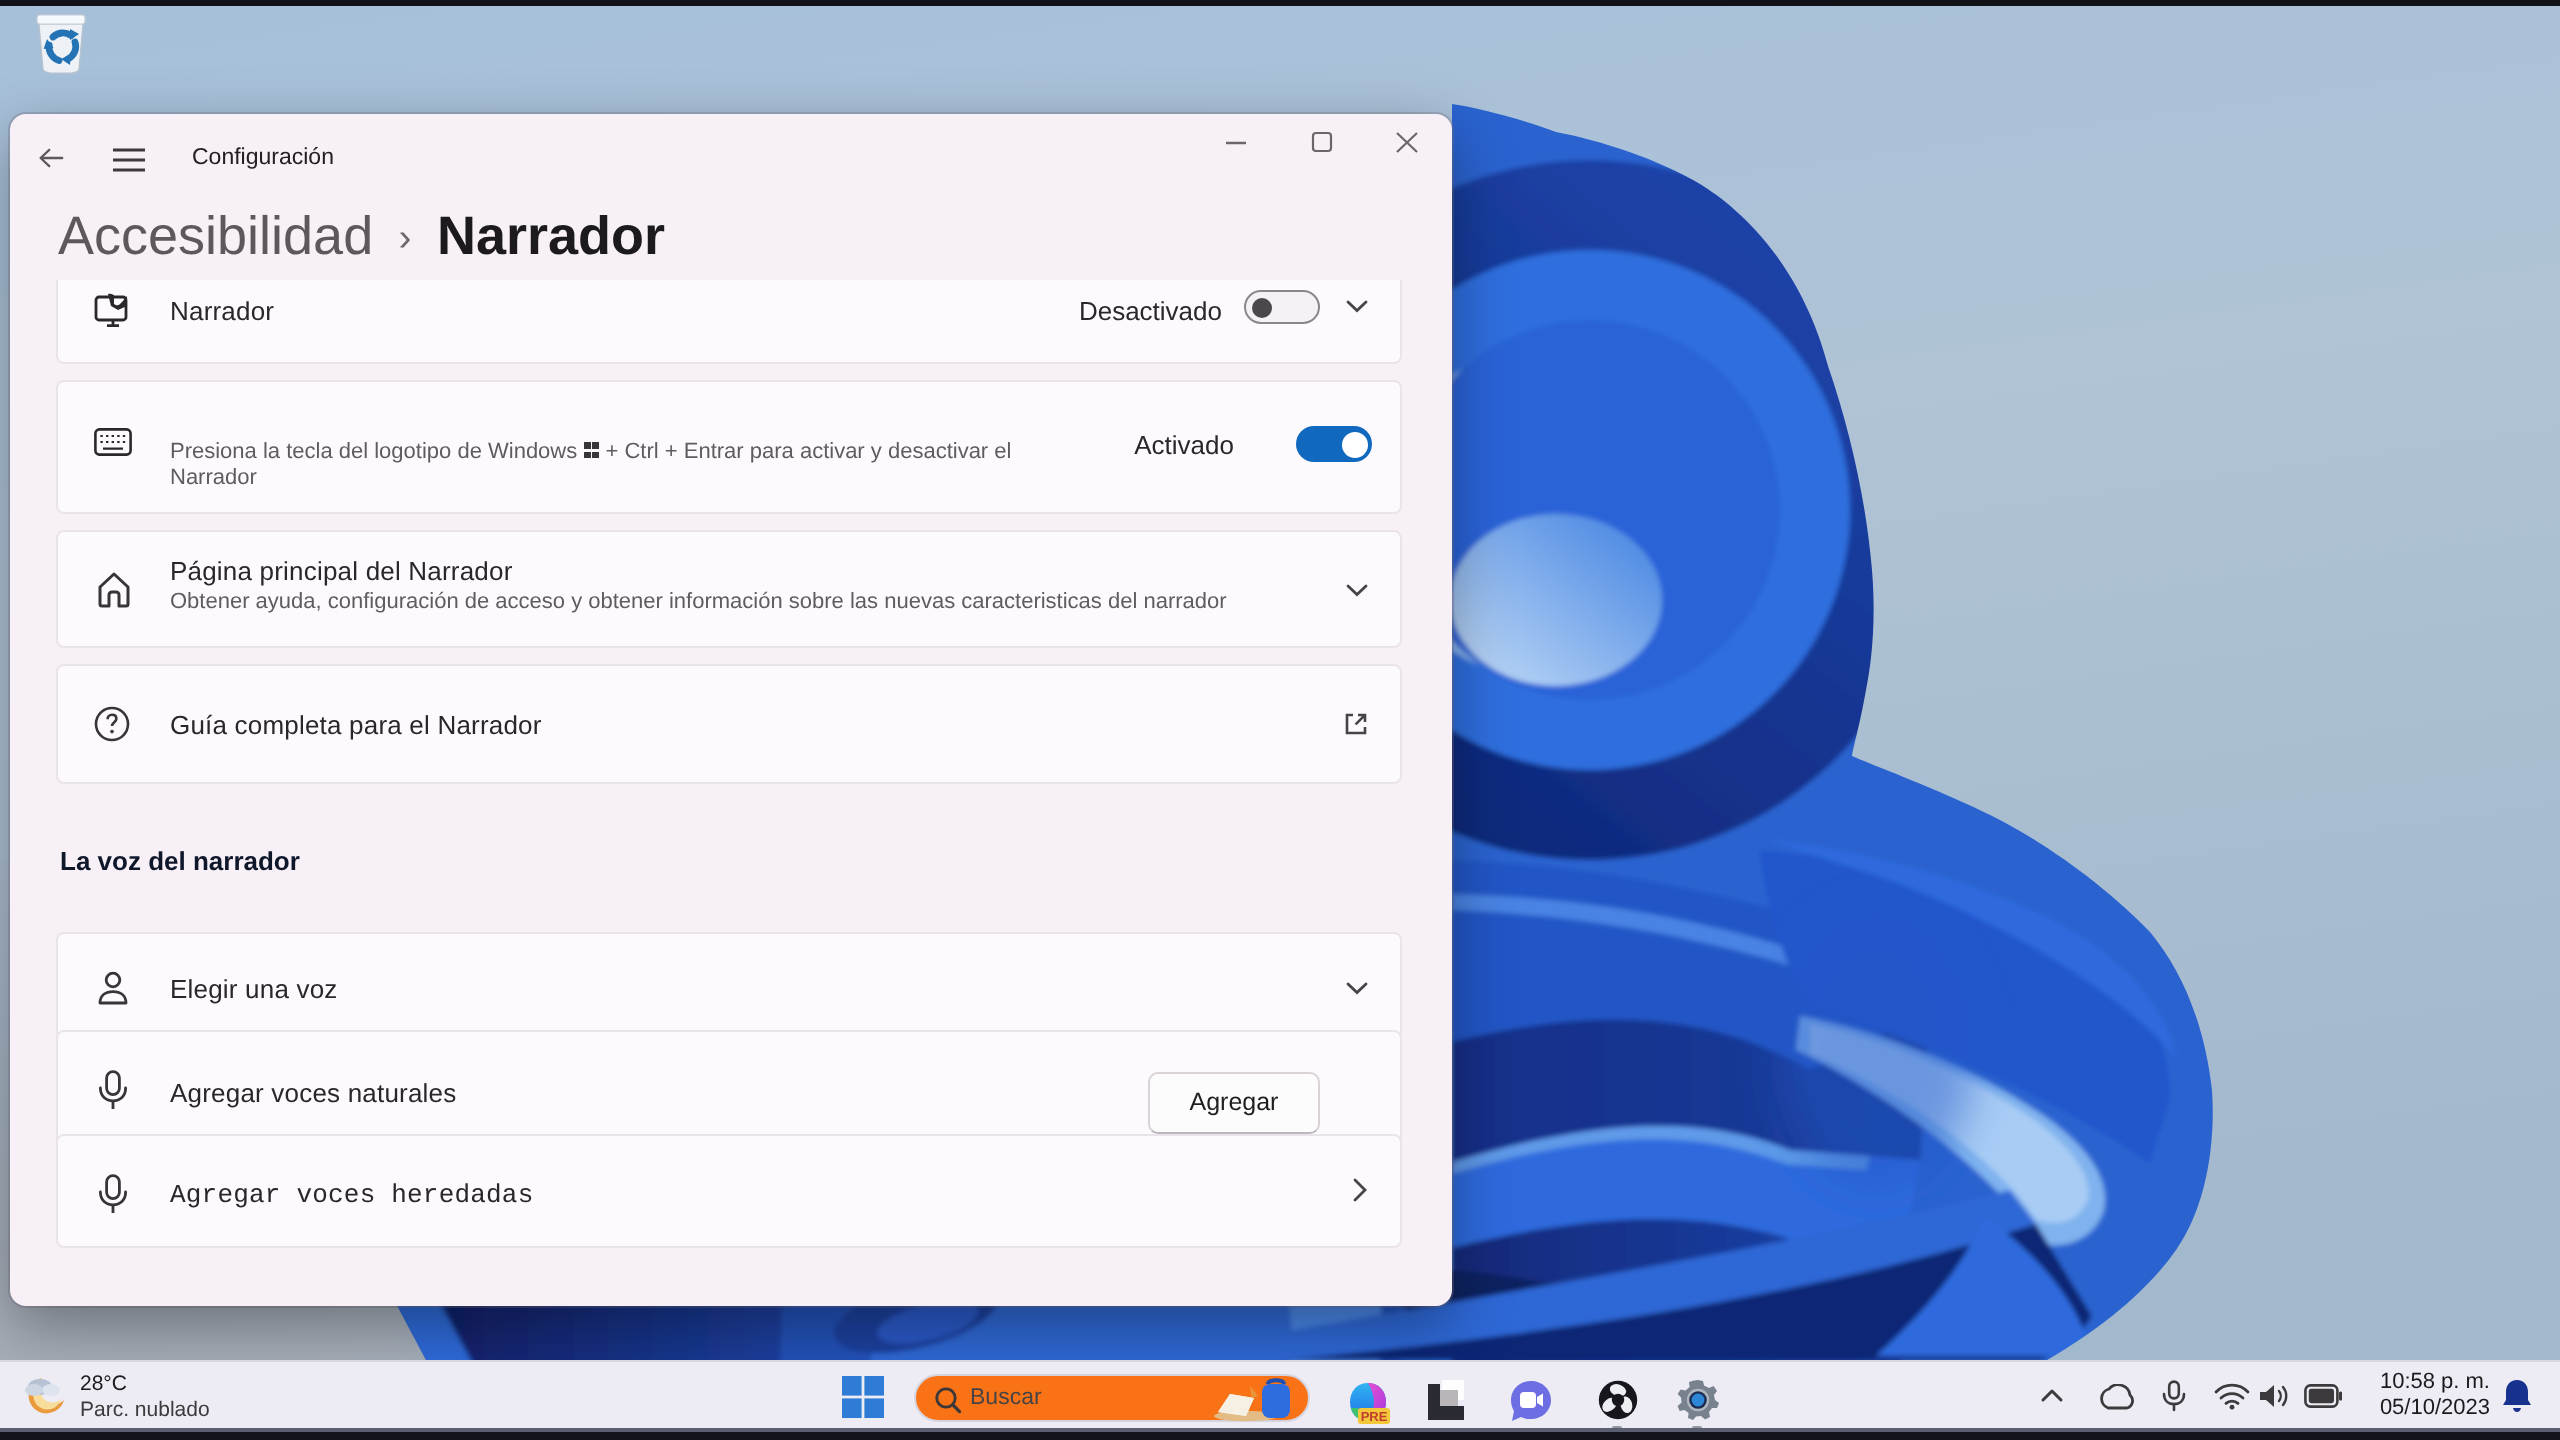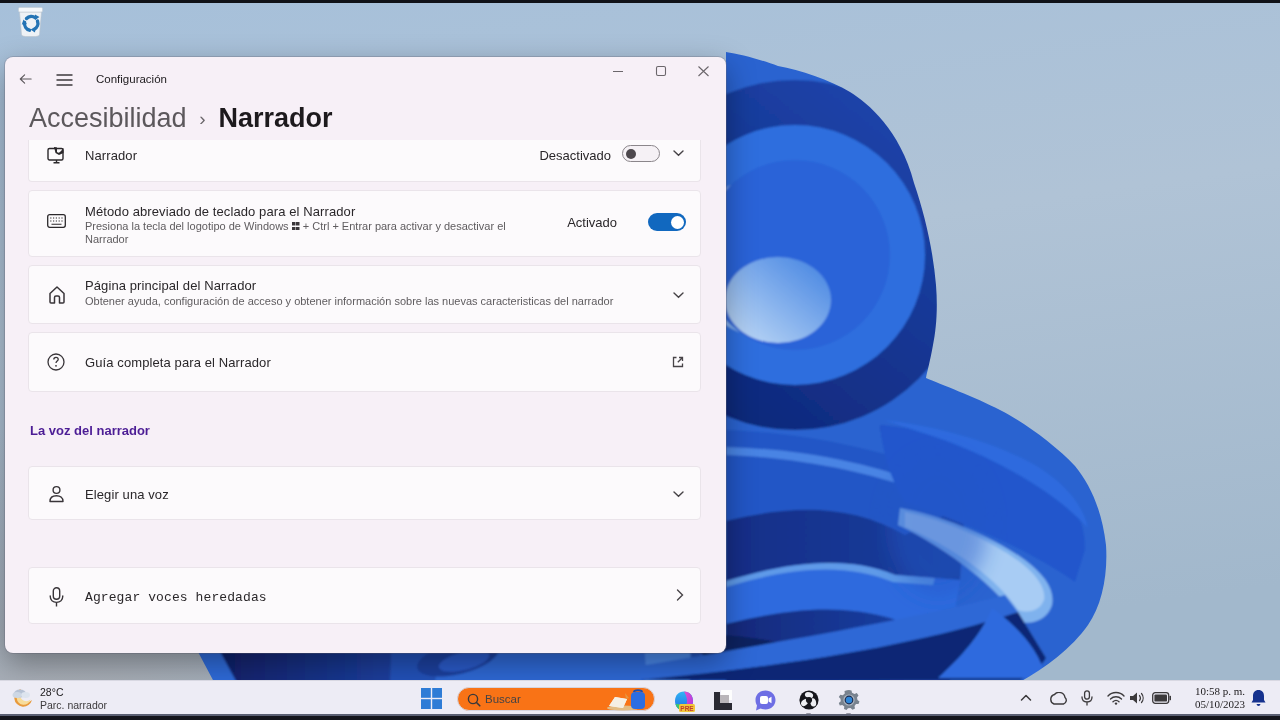--- a/index.html
+++ b/index.html
@@ -173,21 +173,20 @@
     <svg class="chev" style="right:16px;top:9px" width="11" height="8" viewBox="0 0 11 8">
         <path d="M1,2 L5.5,6.3 L10,2" stroke="#474347" stroke-width="1.4" fill="none" stroke-linecap="round"></path>
       </svg>
   </div>
 
   <div class="card" style="top:133px;height:67px;">
     <svg class="abs" style="left:18px;top:23px" width="19" height="14" viewBox="0 0 19 14">
       <rect x="0.7" y="0.7" width="17.6" height="12.6" rx="2" fill="none" stroke="#2b282b" stroke-width="1.3"></rect>
       <path d="M3.2,4 H4.4 M6,4 H7.2 M8.8,4 H10 M11.6,4 H12.8 M14.4,4 H15.6 M3.2,7 H4.4 M6,7 H7.2 M8.8,7 H10 M11.6,7 H12.8 M14.4,7 H15.6 M4.5,10.3 H14.5" stroke="#2b282b" stroke-width="1.1"></path>
     </svg>
-    <div class="ttl" style="top:13px;">Método abreviado de teclado para el Narrador</div>
     <div class="sub" style="top:29px;">Presiona la tecla del logotipo de Windows <span style="display:inline-block;width:8px;height:8px;position:relative;top:0px;background:conic-gradient(#393639 0 100%);-webkit-mask:linear-gradient(#000 0 0) 0 0/3.5px 3.5px no-repeat,linear-gradient(#000 0 0) 4.5px 0/3.5px 3.5px no-repeat,linear-gradient(#000 0 0) 0 4.5px/3.5px 3.5px no-repeat,linear-gradient(#000 0 0) 4.5px 4.5px/3.5px 3.5px no-repeat;"></span> + Ctrl + Entrar para activar y desactivar el<br>Narrador</div>
     <div class="abs" style="right:83px;top:24px;font-size:13px;color:#2a272a;">Activado</div>
     <div class="tgon" style="right:14px;top:22px;">
         <div class="knob"></div>
       </div>
   </div>
 
   <div class="card" style="top:208px;height:59px;">
     <svg class="abs" style="left:19px;top:19px" width="18" height="19" viewBox="0 0 18 19">
       <path d="M2,8.5 L9,2 L16,8.5 L16,17 C16,17.6 15.6,18 15,18 L11.5,18 L11.5,12.5 C11.5,11.7 10.9,11 10,11 L8,11 C7.1,11 6.5,11.7 6.5,12.5 L6.5,18 L3,18 C2.4,18 2,17.6 2,17 Z" fill="none" stroke="#383438" stroke-width="1.5" stroke-linejoin="round"></path>
@@ -205,33 +204,42 @@
       <path d="M6.8,6.6 C6.8,5.2 7.8,4.4 9,4.4 C10.3,4.4 11.2,5.2 11.2,6.4 C11.2,8 9,8.2 9,10" stroke="#383438" stroke-width="1.3" fill="none"></path>
       <circle cx="9" cy="12.8" r="0.9" fill="#383438"></circle>
     </svg>
     <div class="ttl" style="top:22px;">Guía completa para el Narrador</div>
     <svg class="chev" style="right:15px;top:22px" width="14" height="14" viewBox="0 0 14 14">
       <path d="M5.5,2.5 L2.5,2.5 L2.5,11.5 L11.5,11.5 L11.5,8.5" stroke="#474347" stroke-width="1.3" fill="none"></path>
       <path d="M8,2.5 L11.5,2.5 L11.5,6 M11.3,2.7 L6.8,7.2" stroke="#474347" stroke-width="1.3" fill="none"></path>
     </svg>
   </div>
 
-  <div class="abs" style="left:25px;top:366px;font-size:13px;font-weight:bold;color:#4c1d95;">La voz del narrador</div>
+  <div class="abs" style="left:25px;top:366px;font-size:13px;font-weight:bold;color:#0f172a;">La voz del narrador</div>
 
   <div class="card" style="top:409px;height:54px;">
     <svg class="abs" style="left:19px;top:18px" width="17" height="18" viewBox="0 0 17 18">
       <circle cx="8.5" cy="5" r="3.4" fill="none" stroke="#383438" stroke-width="1.4"></circle>
       <path d="M2,16.5 C2,12.5 5,10.8 8.5,10.8 C12,10.8 15,12.5 15,16.5 Z" fill="none" stroke="#383438" stroke-width="1.4" stroke-linejoin="round"></path>
     </svg>
     <div class="ttl" style="top:20px;">Elegir una voz</div>
     <svg class="chev" style="right:16px;top:23px" width="11" height="8" viewBox="0 0 11 8">
         <path d="M1,2 L5.5,6.3 L10,2" stroke="#474347" stroke-width="1.4" fill="none" stroke-linecap="round"></path>
       </svg>
   </div>
 
+  <div class="card" style="top:458px;height:59px;">
+    <svg class="abs" style="left:20px;top:19px" width="15" height="21" viewBox="0 0 15 21">
+      <rect x="4.3" y="0.8" width="6.4" height="11.5" rx="3.2" fill="none" stroke="#383438" stroke-width="1.4"></rect>
+      <path d="M1.2,9 C1.2,13.2 4,15.4 7.5,15.4 C11,15.4 13.8,13.2 13.8,9" fill="none" stroke="#383438" stroke-width="1.4" stroke-linecap="round"></path>
+      <path d="M7.5,15.6 L7.5,19.5" stroke="#383438" stroke-width="1.4"></path>
+    </svg>
+    <div class="ttl" style="top:23px;">Agregar voces naturales</div>
+    <div class="abs" style="right:40px;top:20px;width:86px;height:31px;background:#fdfcfd;border:1px solid #d9d3d9;border-bottom-color:#bdb7bd;border-radius:5px;text-align:center;line-height:29px;font-size:12.5px;color:#211e21;">Agregar</div>
+  </div>
 
   <div class="card" style="top:510px;height:57px;font-family:Liberation Mono, monospace;">
     <svg class="abs" style="left:20px;top:19px" width="15" height="21" viewBox="0 0 15 21">
       <rect x="4.3" y="0.8" width="6.4" height="11.5" rx="3.2" fill="none" stroke="#383438" stroke-width="1.4"></rect>
       <path d="M1.2,9 C1.2,13.2 4,15.4 7.5,15.4 C11,15.4 13.8,13.2 13.8,9" fill="none" stroke="#383438" stroke-width="1.4" stroke-linecap="round"></path>
       <path d="M7.5,15.6 L7.5,19.5" stroke="#383438" stroke-width="1.4"></path>
     </svg>
     <div class="ttl" style="top:22px;">Agregar voces heredadas</div>
     <svg class="chev" style="right:16px;top:21px" width="8" height="12" viewBox="0 0 8 12">
         <path d="M1.5,1 L6.5,6 L1.5,11" stroke="#474347" stroke-width="1.4" fill="none" stroke-linecap="round"></path>
@@ -242,21 +250,21 @@
 <div id="taskbar">
 
   <svg class="tico" style="left:11px;top:5px" width="24" height="24" viewBox="0 0 24 24">
     <path d="M10,3 A9,9 0 1,0 21,14 A7.5,7.5 0 0,1 10,3 Z" fill="#e89a3c"></path>
     <path d="M11,5 A7,7 0 1,0 19.5,13.5 A6,6 0 0,1 11,5 Z" fill="#f7dc9a"></path>
     <ellipse cx="9" cy="7.5" rx="6" ry="4" fill="#b6c2d4"></ellipse>
     <ellipse cx="14.5" cy="9" rx="4.5" ry="3" fill="#dde4ee"></ellipse>
     <ellipse cx="6" cy="9" rx="4.5" ry="3" fill="#cdd7e4"></ellipse>
   </svg>
   <div class="tico" style="left:40px;top:5px;font-size:10.5px;color:#1c1a1c;">28°C</div>
-  <div class="tico" style="left:40px;top:18px;font-size:10.5px;color:#3c3a3c;">Parc. narrador</div>
+  <div class="tico" style="left:40px;top:18px;font-size:10.5px;color:#3c3a3c;">Parc. nublado</div>
 
   <svg class="tico" style="left:421px;top:7px" width="21" height="21" viewBox="0 0 21 21">
     <rect x="0" y="0" width="9.8" height="9.8" fill="#2e7cd6"></rect>
       <rect x="11.2" y="0" width="9.8" height="9.8" fill="#2e7cd6"></rect>
     <rect x="0" y="11.2" width="9.8" height="9.8" fill="#2e7cd6"></rect>
       <rect x="11.2" y="11.2" width="9.8" height="9.8" fill="#2e7cd6"></rect>
   </svg>
 
   <div class="tico" style="left:457px;top:6px;width:198px;height:24px;background:#f97316;border:1px solid #d5d4de;border-radius:12px;">
     <svg class="abs" style="left:9px;top:5px" width="14" height="14" viewBox="0 0 14 14">
@@ -340,18 +348,18 @@
   </svg>
   <svg class="tico" style="left:1129px;top:10px" width="17" height="14" viewBox="0 0 17 14">
     <path d="M1,5 L4,5 L8,1.5 L8,12.5 L4,9 L1,9 Z" fill="#3c3a3c"></path>
     <path d="M10.5,4.5 A4,4 0 0,1 10.5,9.5 M12.5,2.5 A7,7 0 0,1 12.5,11.5" stroke="#3c3a3c" stroke-width="1.2" fill="none" stroke-linecap="round"></path>
   </svg>
   <svg class="tico" style="left:1152px;top:11px" width="19" height="12" viewBox="0 0 19 12">
     <rect x="0.7" y="0.7" width="16" height="10.6" rx="2.5" fill="none" stroke="#3c3a3c" stroke-width="1.3"></rect>
     <rect x="2.4" y="2.4" width="12.6" height="7.2" rx="1.2" fill="#3c3a3c"></rect>
     <path d="M18.3,4.5 L18.3,7.5" stroke="#3c3a3c" stroke-width="1.6" stroke-linecap="round"></path>
   </svg>
-  <div class="tico" style="left:1178px;top:4px;width:67px;text-align:right;font-size:11px;color:#1c1a1c;line-height:13px;font-family:Liberation Serif, serif;">10:58 p. m.<br>05/10/2023</div>
+  <div class="tico" style="left:1178px;top:4px;width:67px;text-align:right;font-size:11px;color:#1c1a1c;line-height:13px;">10:58 p. m.<br>05/10/2023</div>
   <svg class="tico" style="left:1250px;top:8px" width="17" height="18" viewBox="0 0 17 18">
     <path d="M8.5,1 C12,1 14,3.5 14,7 L14,11 L15.5,13.5 L1.5,13.5 L3,11 L3,7 C3,3.5 5,1 8.5,1 Z" fill="#16328e"></path>
     <path d="M6.5,15 C6.8,16.2 7.5,17 8.5,17 C9.5,17 10.2,16.2 10.5,15 Z" fill="#16328e"></path>
   </svg>
 </div>
 
 </body></html>

